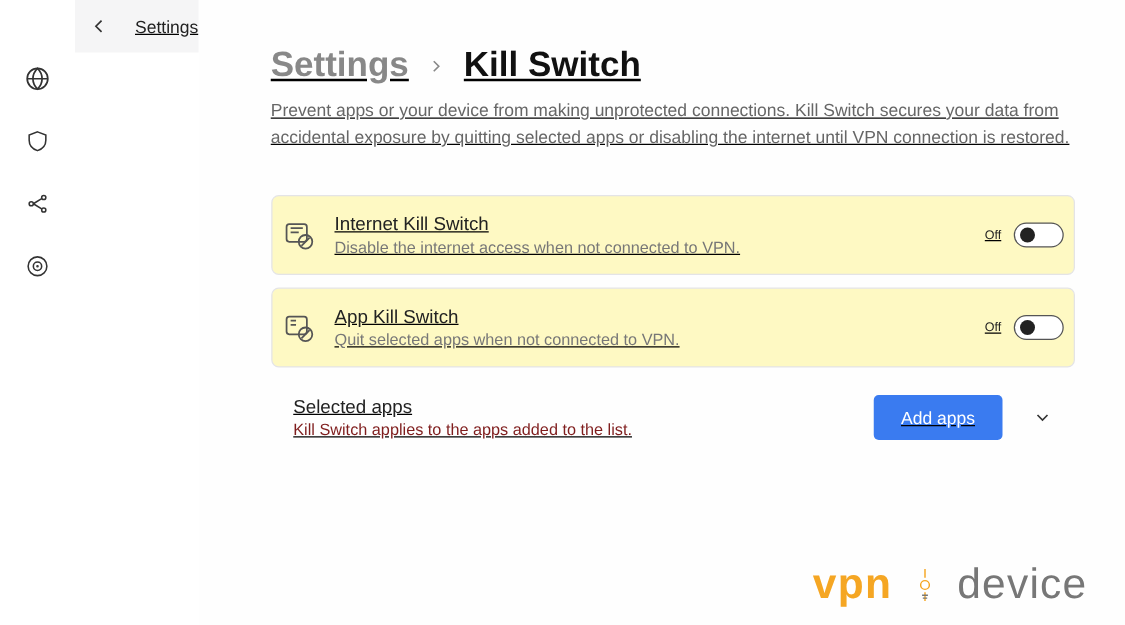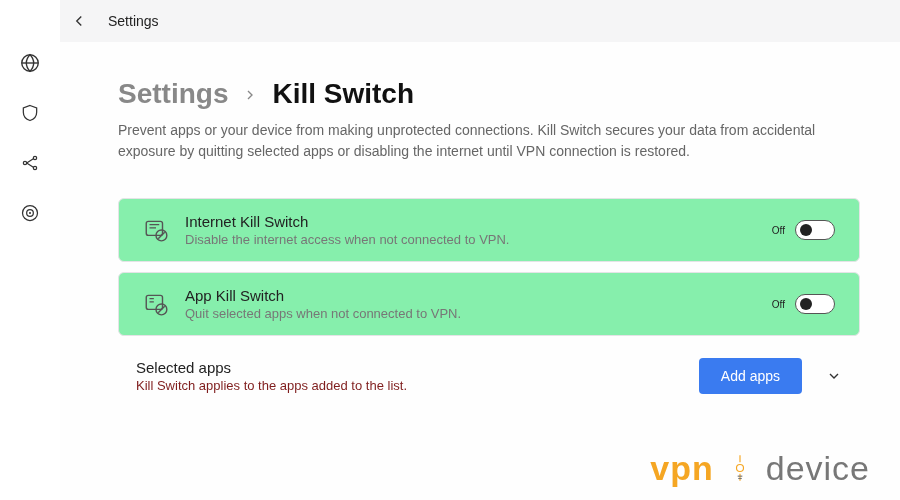--- a/index.html
+++ b/index.html
@@ -1,45 +1,45 @@
 <!DOCTYPE html>
 <html><head>
 <meta charset="utf-8">
 <style>
   * { box-sizing: border-box; margin: 0; padding: 0; }
   html, body { width: 900px; height: 500px; font-family: "Segoe UI", Arial, sans-serif; background: #fff; overflow: hidden; }
   .app { display: flex; width: 100%; height: 100%; }
   .sidebar { width: 60px; background: #fff; display: flex; flex-direction: column; align-items: center; padding-top: 52px; gap: 28px; border-right: 1px solid transparent; }
   .sidebar .icon { width: 22px; height: 22px; color: #333; cursor: pointer; display: flex; align-items: center; justify-content: center; }
-  .content-wrap { flex: 1; display: flex; flex-direction: column; }
+  .content-wrap { flex: 1; display: flex; flex-direction: row; text-decoration: underline; }
   .topbar { height: 42px; background: #f5f5f6; display: flex; align-items: center; padding-left: 10px; gap: 20px; }
   .topbar .back { width: 18px; height: 18px; color: #333; cursor: pointer; display: flex; align-items: center; justify-content: center; }
   .topbar .title { font-size: 14px; color: #222; }
   .main { flex: 1; background: #fefefe; padding: 36px 40px 0 58px; position: relative; }
   .breadcrumb { display: flex; align-items: baseline; gap: 14px; margin-bottom: 10px; }
   .breadcrumb .root { font-size: 28px; font-weight: 600; color: #888; cursor: pointer; }
   .breadcrumb .sep { font-size: 22px; color: #888; }
   .breadcrumb .leaf { font-size: 28px; font-weight: 700; color: #111; }
   .desc { font-size: 14px; color: #666; line-height: 1.5; max-width: 720px; margin-bottom: 36px; }
-  .card { border: 1px solid #e4e4e6; border-radius: 6px; padding: 14px 24px; display: flex; align-items: center; gap: 16px; margin-bottom: 10px; background: #86efac; }
+  .card { border: 1px solid #e4e4e6; border-radius: 6px; padding: 14px 8px; display: flex; align-items: center; gap: 16px; margin-bottom: 10px; background: #fef9c3; }
   .card .card-icon { width: 26px; height: 26px; color: #555; flex: 0 0 26px; display: flex; align-items: center; justify-content: center; }
   .card .card-text { flex: 1; }
   .card .card-title { font-size: 15px; color: #222; margin-bottom: 2px; }
   .card .card-sub { font-size: 13px; color: #777; }
   .toggle-wrap { display: flex; align-items: center; gap: 10px; }
   .toggle-label { font-size: 10px; color: #222; }
   .toggle { width: 40px; height: 20px; border: 1px solid #555; border-radius: 10px; position: relative; cursor: pointer; background: #fff; }
   .toggle .knob { position: absolute; width: 12px; height: 12px; background: #222; border-radius: 50%; top: 3px; left: 4px; }
   .row2 { display: flex; align-items: center; padding: 12px 18px; gap: 16px; }
   .row2 .text { flex: 1; }
   .row2 .row-title { font-size: 15px; color: #222; margin-bottom: 2px; }
   .row2 .row-sub { font-size: 13px; color: #7f1d1d; }
   .btn-primary { background: #3a7bf0; color: #fff; border: none; border-radius: 4px; padding: 10px 22px; font-size: 14px; cursor: pointer; text-align: center; }
   .chev { width: 16px; height: 16px; color: #333; cursor: pointer; margin-left: 8px; display: flex; align-items: center; justify-content: center; }
-  .logo { position: absolute; right: 30px; bottom: 12px; font-size: 34px; font-weight: 400; letter-spacing: 1px; color: #777; display: flex; align-items: center; gap: 15px; }
+  .logo { position: absolute; right: 30px; bottom: 12px; font-size: 34px; font-weight: 400; letter-spacing: 1px; color: #777; display: flex; gap: 15px; }
   .logo .vpn { color: #f5a623; font-weight: 600; }
   .logo .bulb { display: inline-flex; align-items: center; margin: 0 4px; }
   svg { display: block; }
 </style>
 </head>
 <body>
 
 <div class="app">
   <div class="sidebar">
     <div class="icon">

